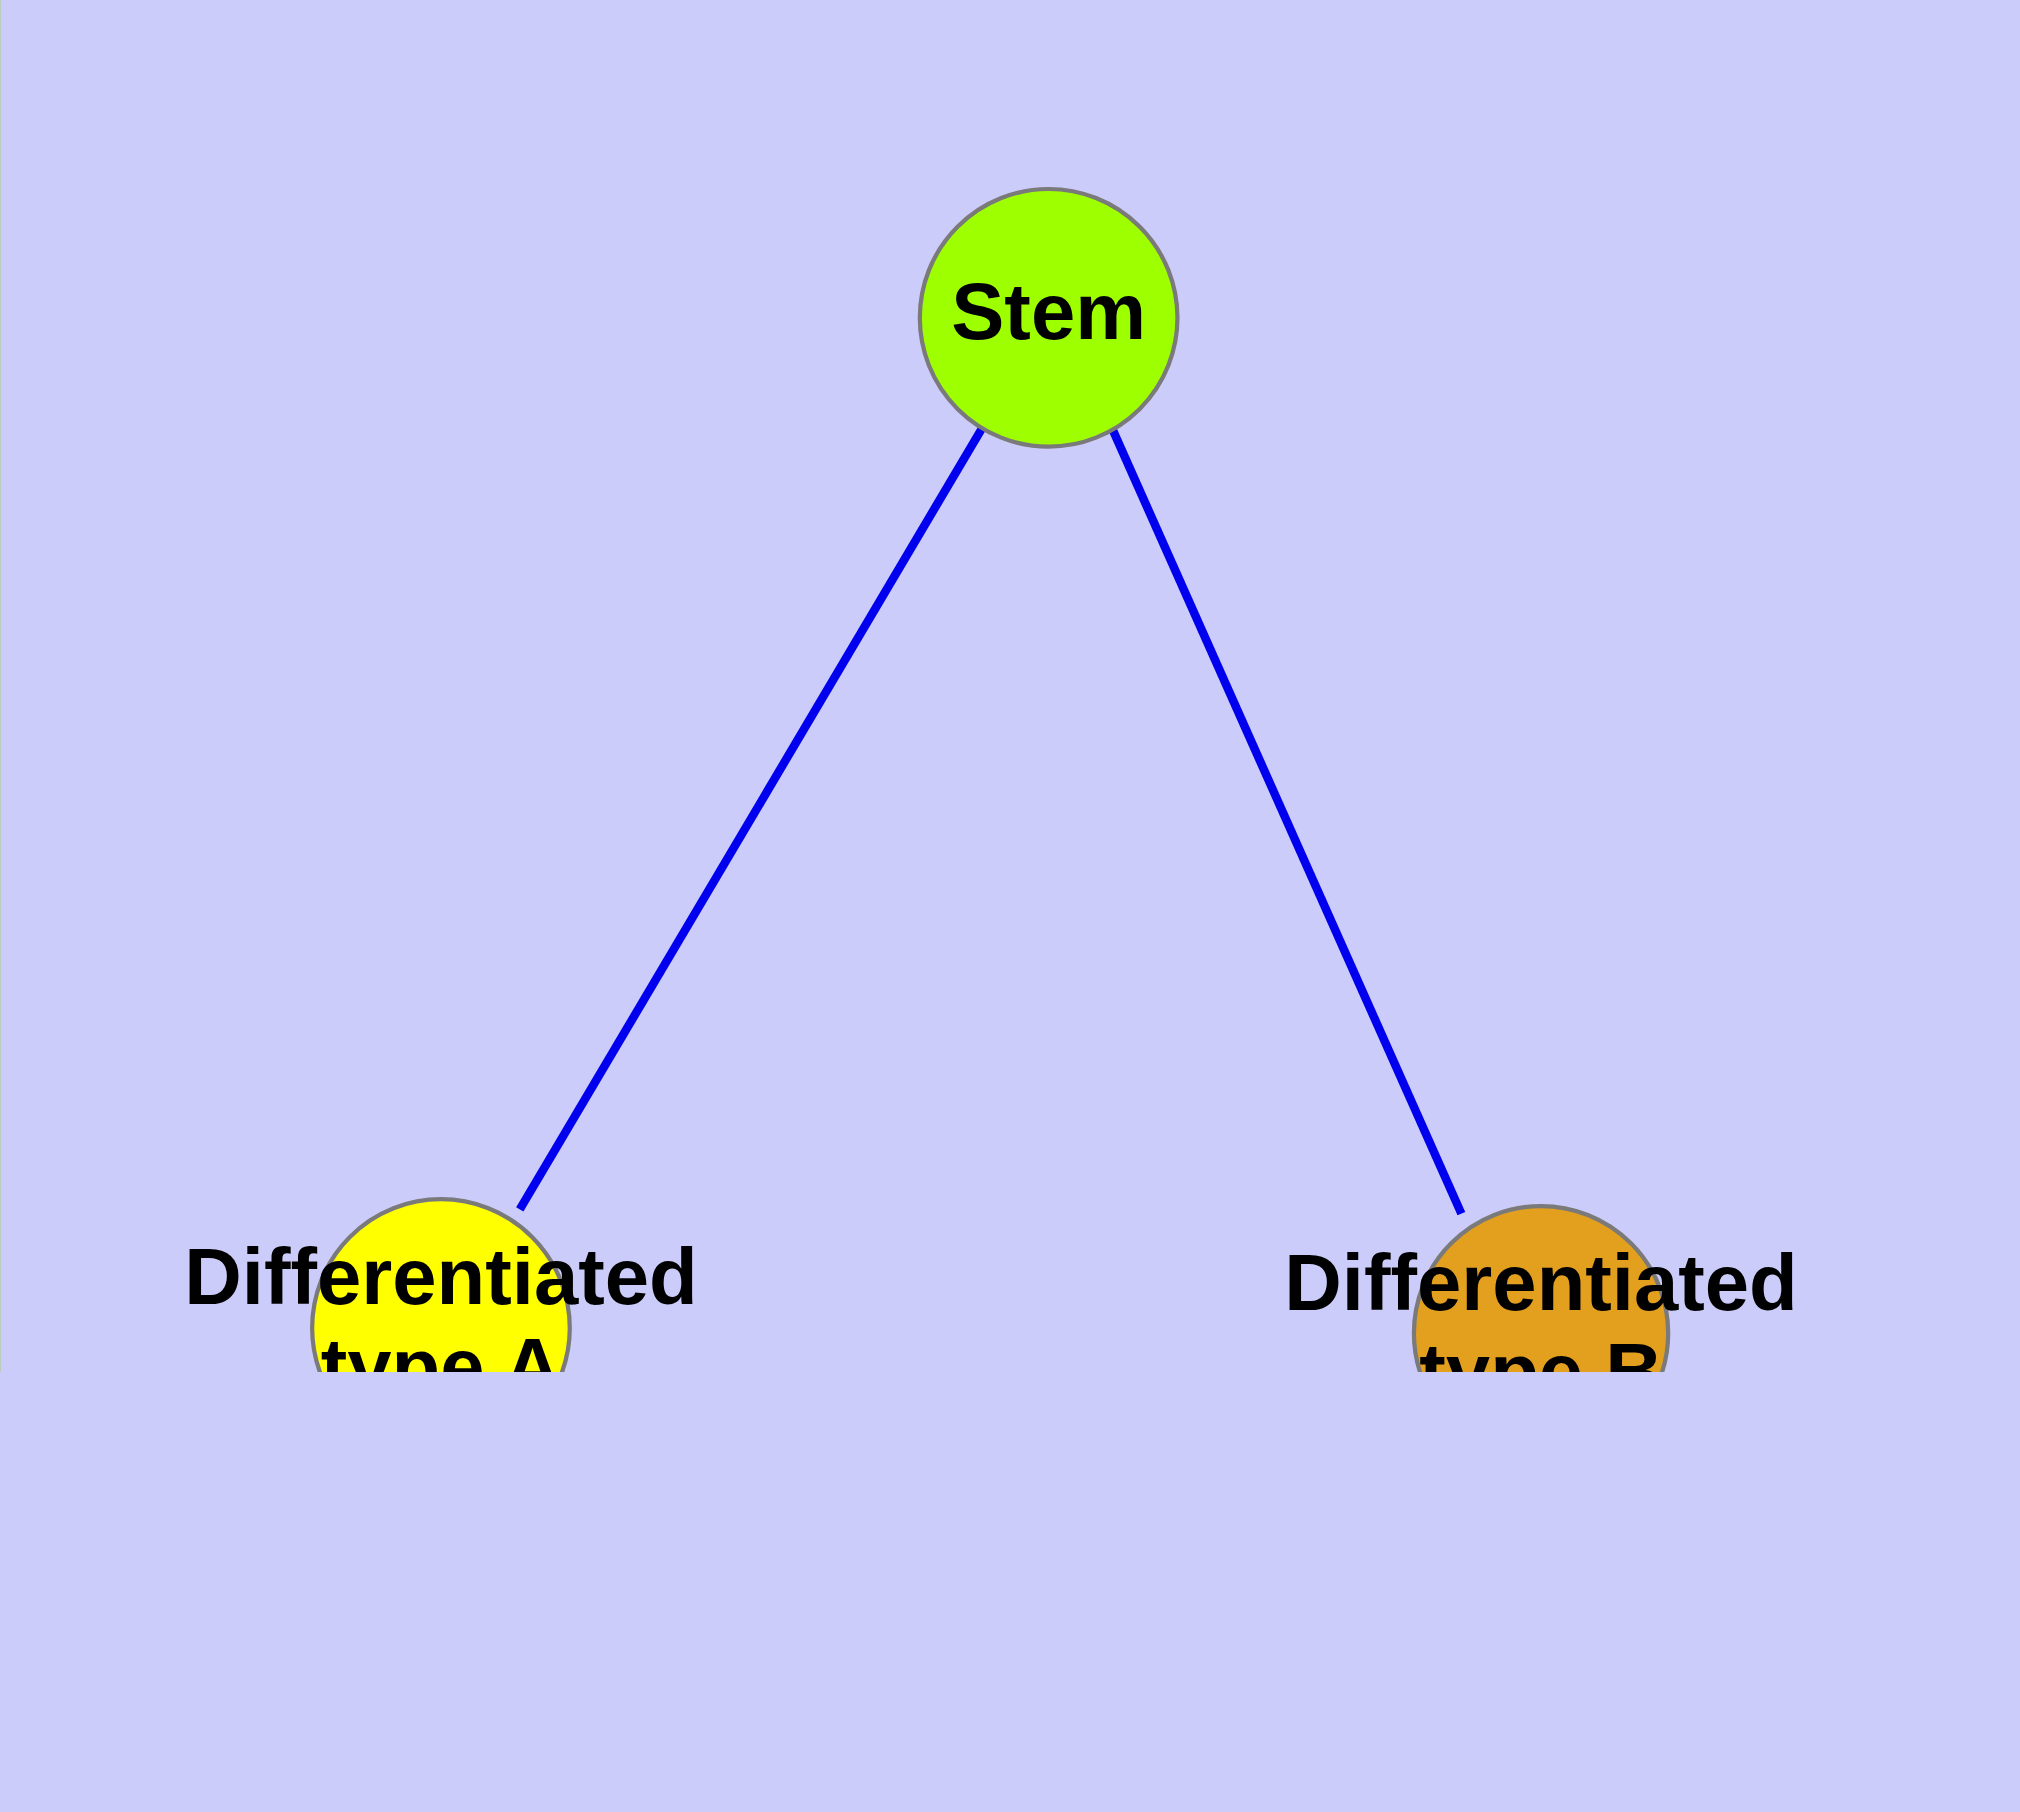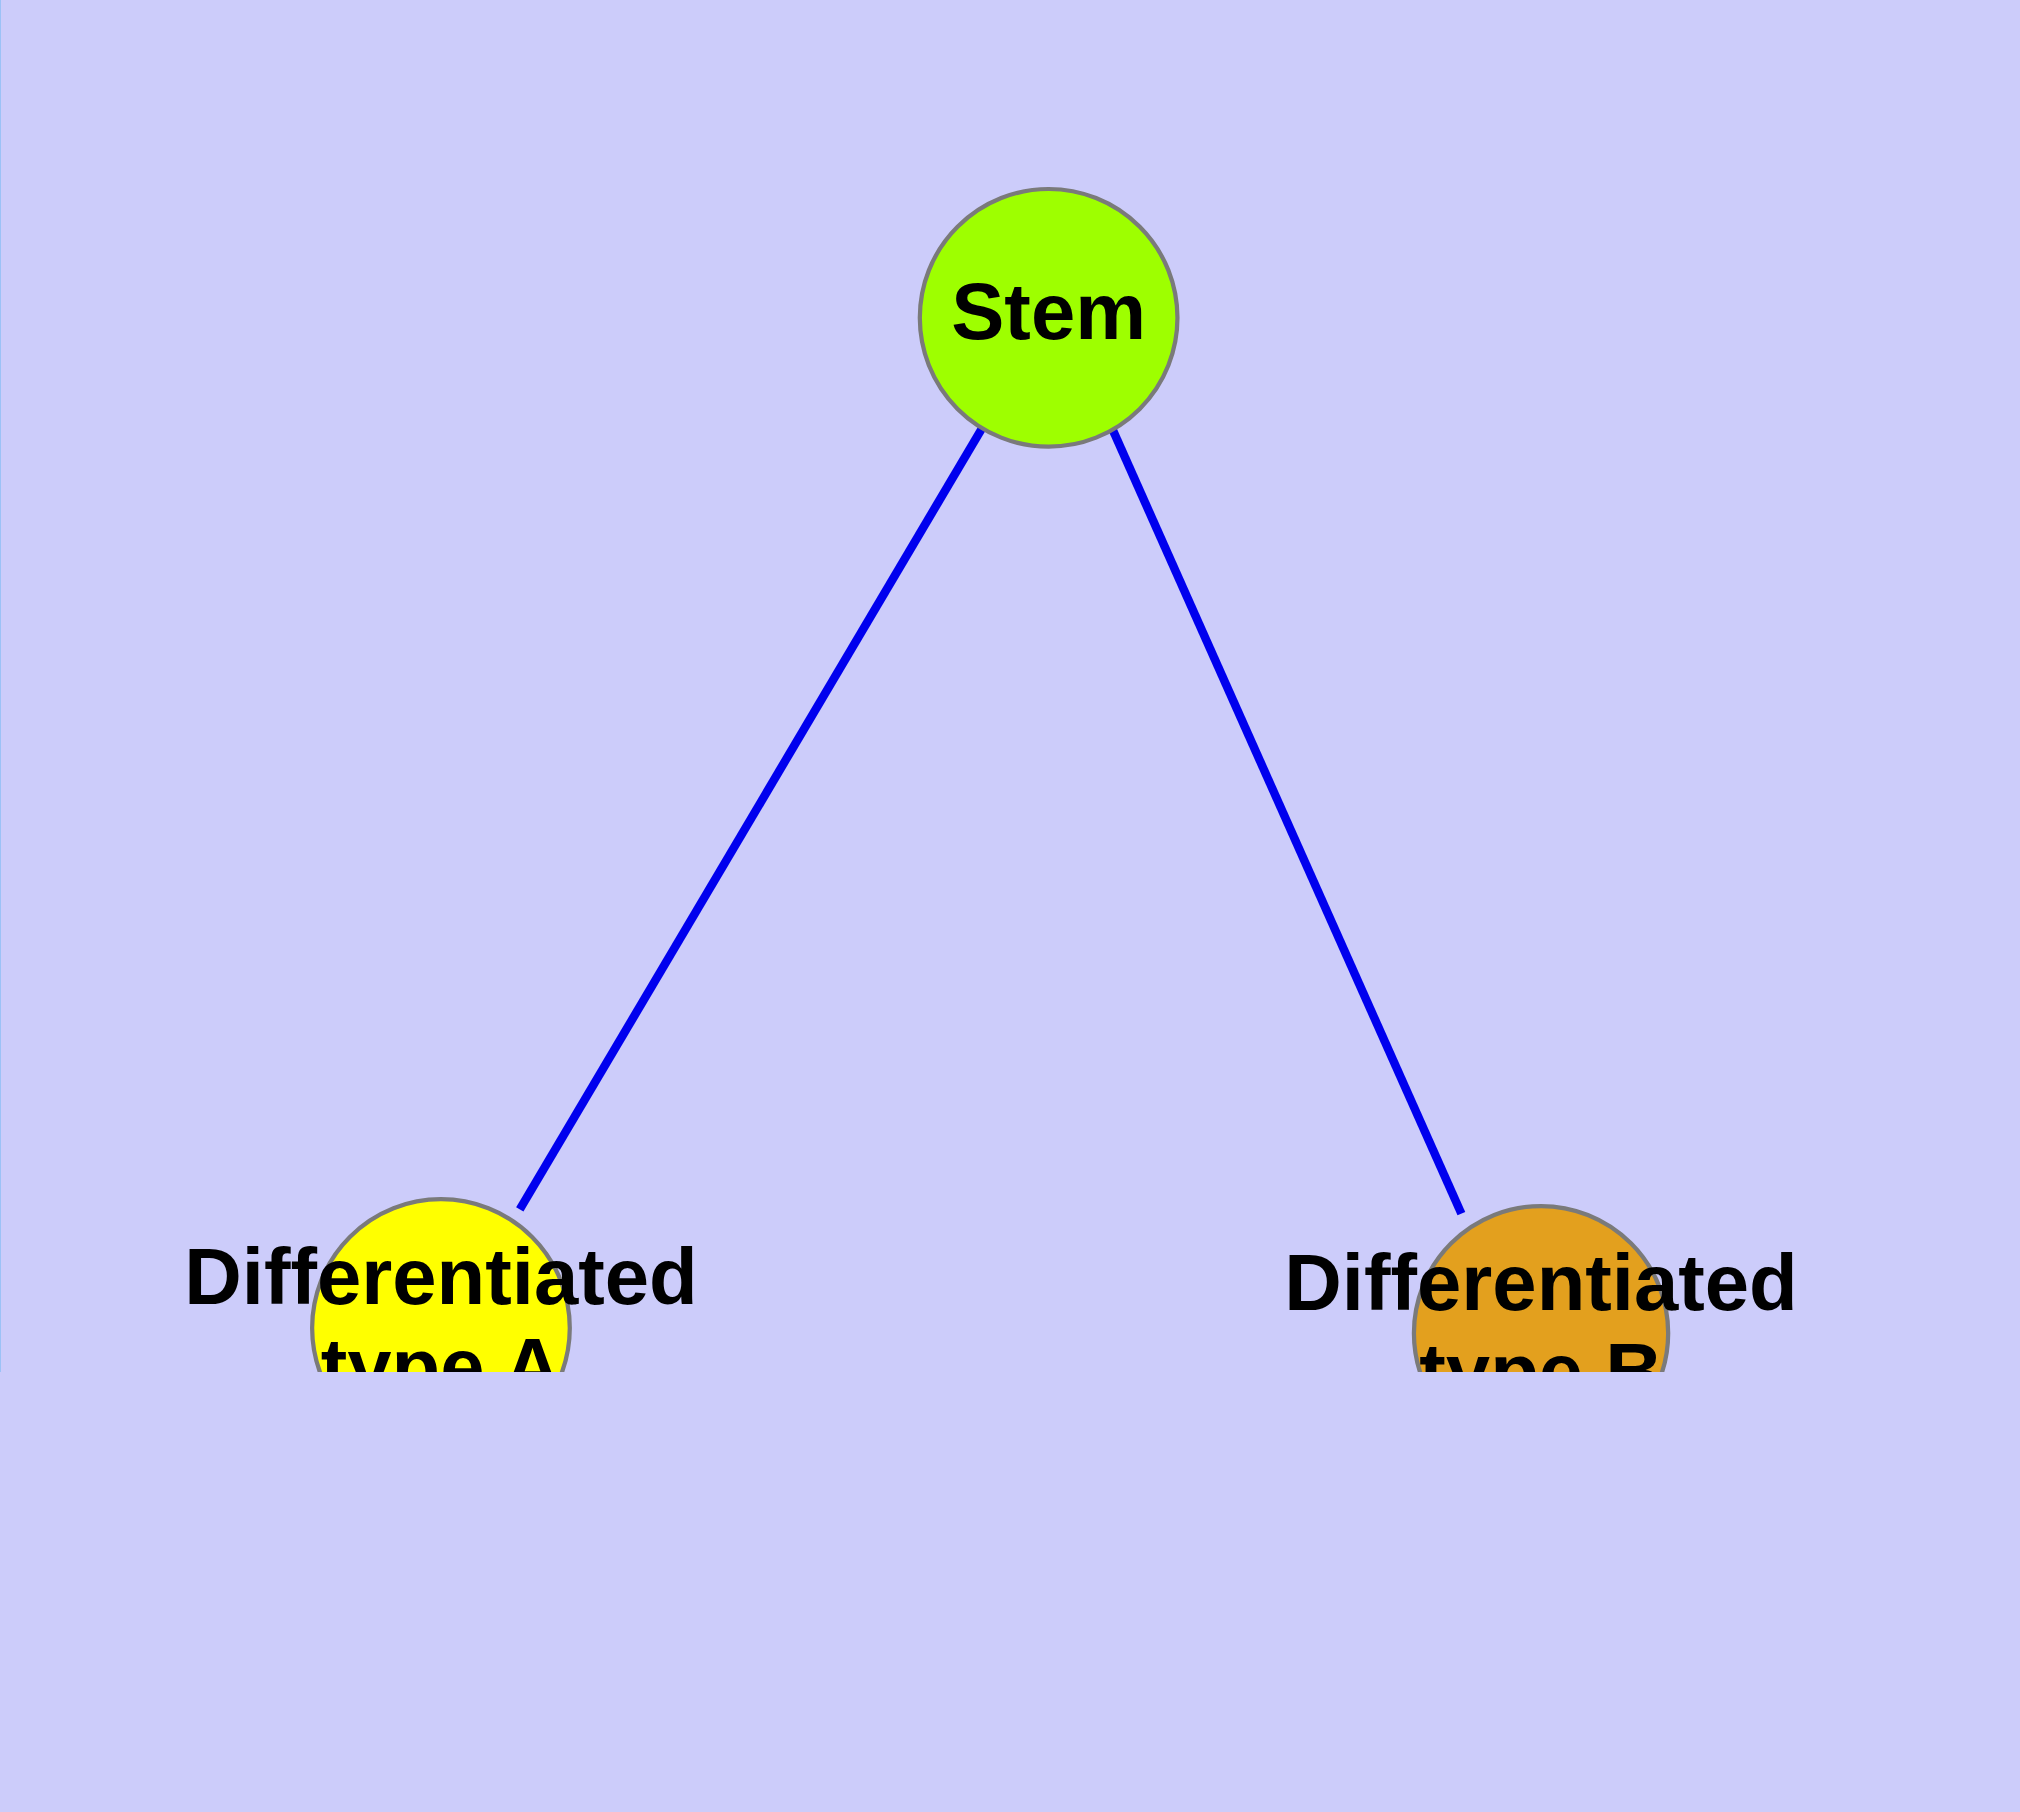--- a/index.html
+++ b/index.html
@@ -32,21 +32,21 @@
     text-anchor: middle;
     dominant-baseline: middle;
     white-space: pre;
   }
   .node-circle { stroke: #7a7a7a; stroke-width: 5; }
   .edge-line { stroke: #0000ee; stroke-width: 10; stroke-linecap: butt; fill: none; }
 </style>
 </head>
 <body>
 
-<div id="stage" style="width: 2021px; height: 1372px; background: #0ea5e9;">
+<div id="stage" style="width: 2021px; height: 1372px; background: #84cc16;">
 
   <svg id="graph-svg" viewBox="0 0 2384 2138" xmlns="http://www.w3.org/2000/svg" style="width: 2021px; height: 1812px;">
 
     <rect x="0" y="0" width="2384" height="2138" fill="#ccccfa"></rect>
 
     <g>
       <line class="edge-line" x1="1158" y1="506" x2="613" y2="1427" stroke="#0000ee" stroke-width="10"></line>
       <line class="edge-line" x1="1313" y1="508" x2="1724" y2="1432" stroke="#0000ee" stroke-width="10"></line>
     </g>
 

